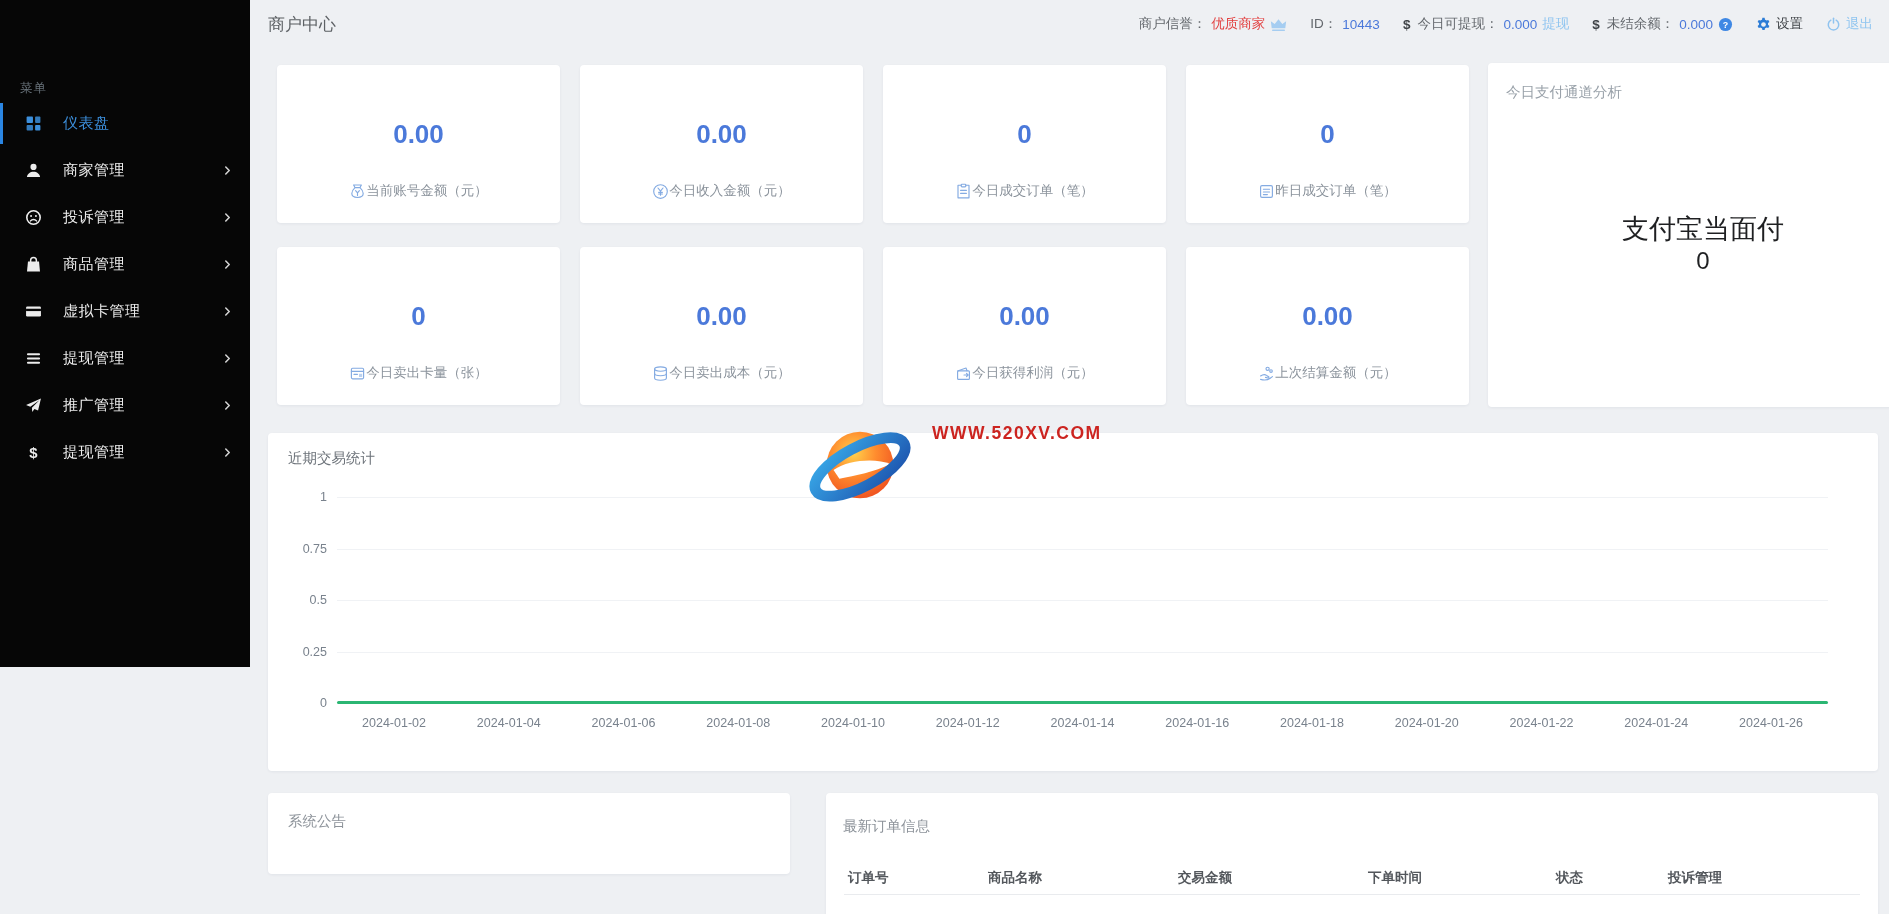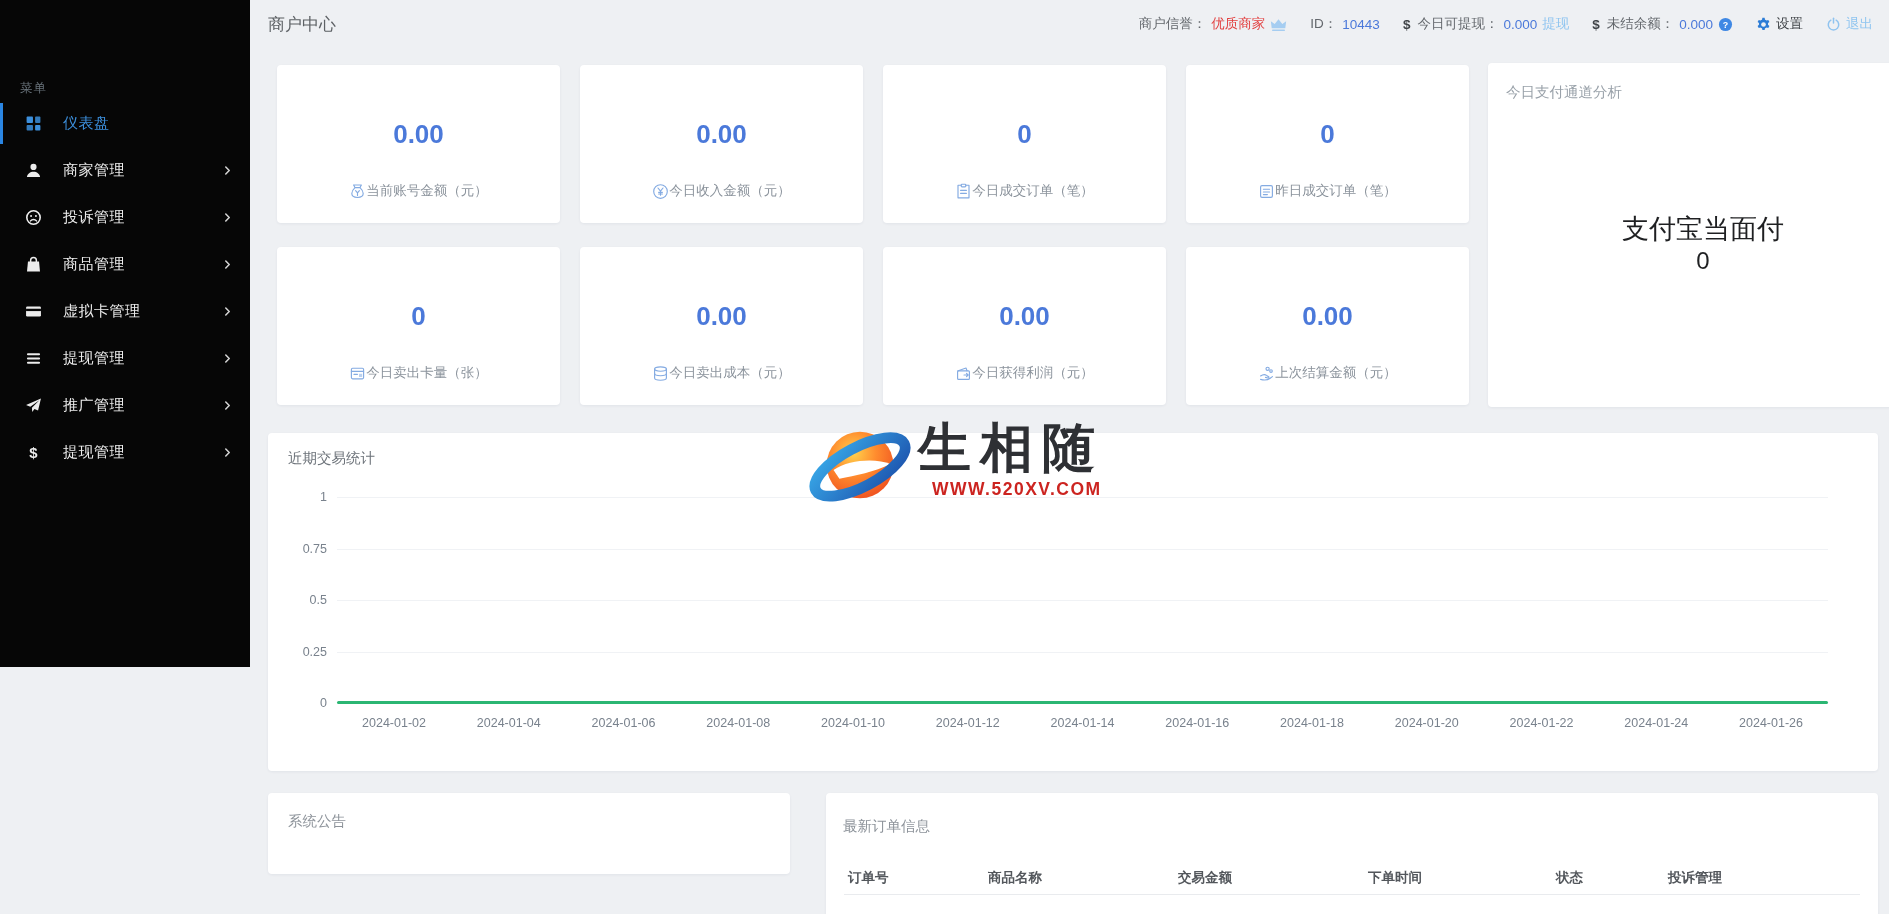--- a/index.html
+++ b/index.html
@@ -405,21 +405,20 @@
           <stop offset="0%" stop-color="#38a8e8"></stop>
             <stop offset="100%" stop-color="#1d54ae"></stop>
         </linearGradient>
       </defs>
       <circle cx="55" cy="52" r="34" fill="url(#wm-sun)"></circle>
       <path d="M28 57 C44 46 72 45 86 51 C70 59 50 63 34 66 Z" fill="#ffffff"></path>
       <ellipse cx="55" cy="54" rx="51" ry="20" fill="none" stroke="url(#wm-ring)" stroke-width="11" transform="rotate(-28 55 54)"></ellipse>
     </svg>
   </span>
   <div class="wm-text">
-    <div class="wm-name">生相随</div>
     <div class="wm-url">WWW.520XV.COM</div>
   </div>
 </div>
 
 <section class="card ann-card">
   <div class="panel-title mid">系统公告</div>
 </section>
 
 <section class="card orders-card">
   <div class="panel-title mid">最新订单信息</div>

